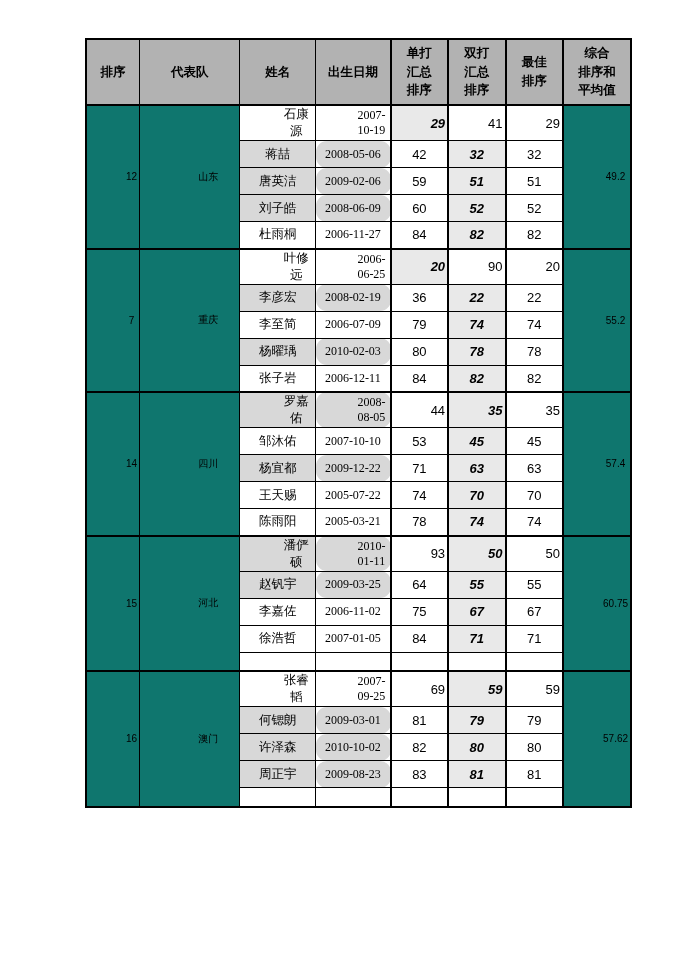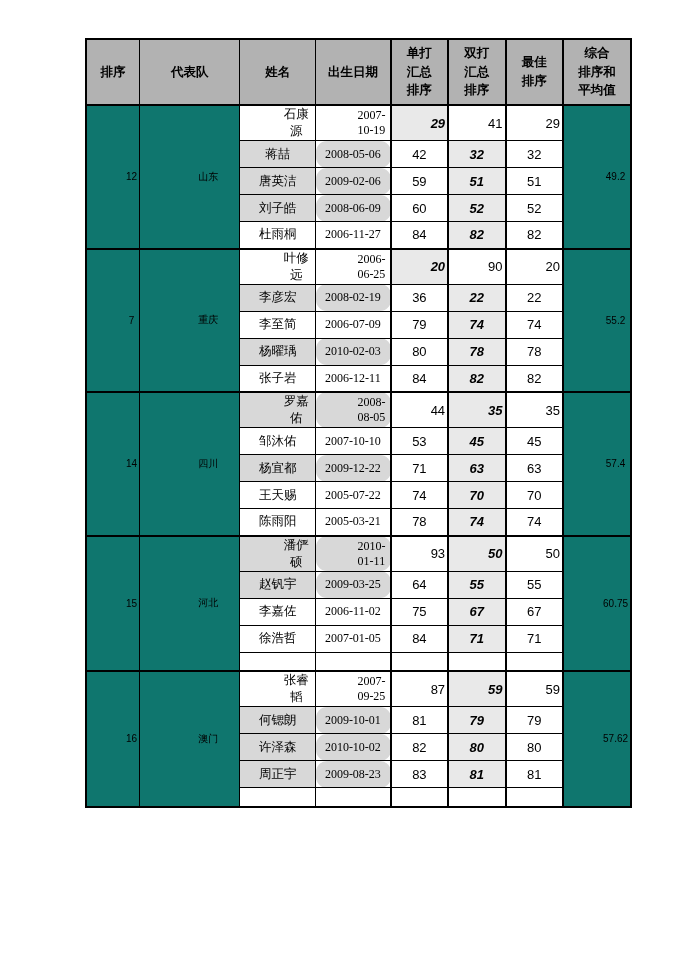--- a/index.html
+++ b/index.html
@@ -230,28 +230,28 @@
           <td class="c-dob"></td>
           <td class="c-singles"></td>
           <td class="c-doubles"></td>
           <td class="c-best"></td>
         </tr>
         <tr class="group-start">
           <td class="c-rank" rowspan="5">16</td>
           <td class="c-team" rowspan="5">澳门</td>
           <td class="c-name">张睿韬</td>
           <td class="c-dob">2007-09-25</td>
-          <td class="c-singles">87</td>
+          <td class="c-singles">69</td>
           <td class="c-doubles hl">59</td>
           <td class="c-best">59</td>
           <td class="c-avg" rowspan="5">57.62</td>
         </tr>
         <tr>
           <td class="c-name shaded">何锶朗</td>
-          <td class="c-dob shaded">2009-10-01</td>
+          <td class="c-dob shaded">2009-03-01</td>
           <td class="c-singles">81</td>
           <td class="c-doubles hl">79</td>
           <td class="c-best">79</td>
         </tr>
         <tr>
           <td class="c-name shaded">许泽森</td>
           <td class="c-dob shaded">2010-10-02</td>
           <td class="c-singles">82</td>
           <td class="c-doubles hl">80</td>
           <td class="c-best">80</td>

